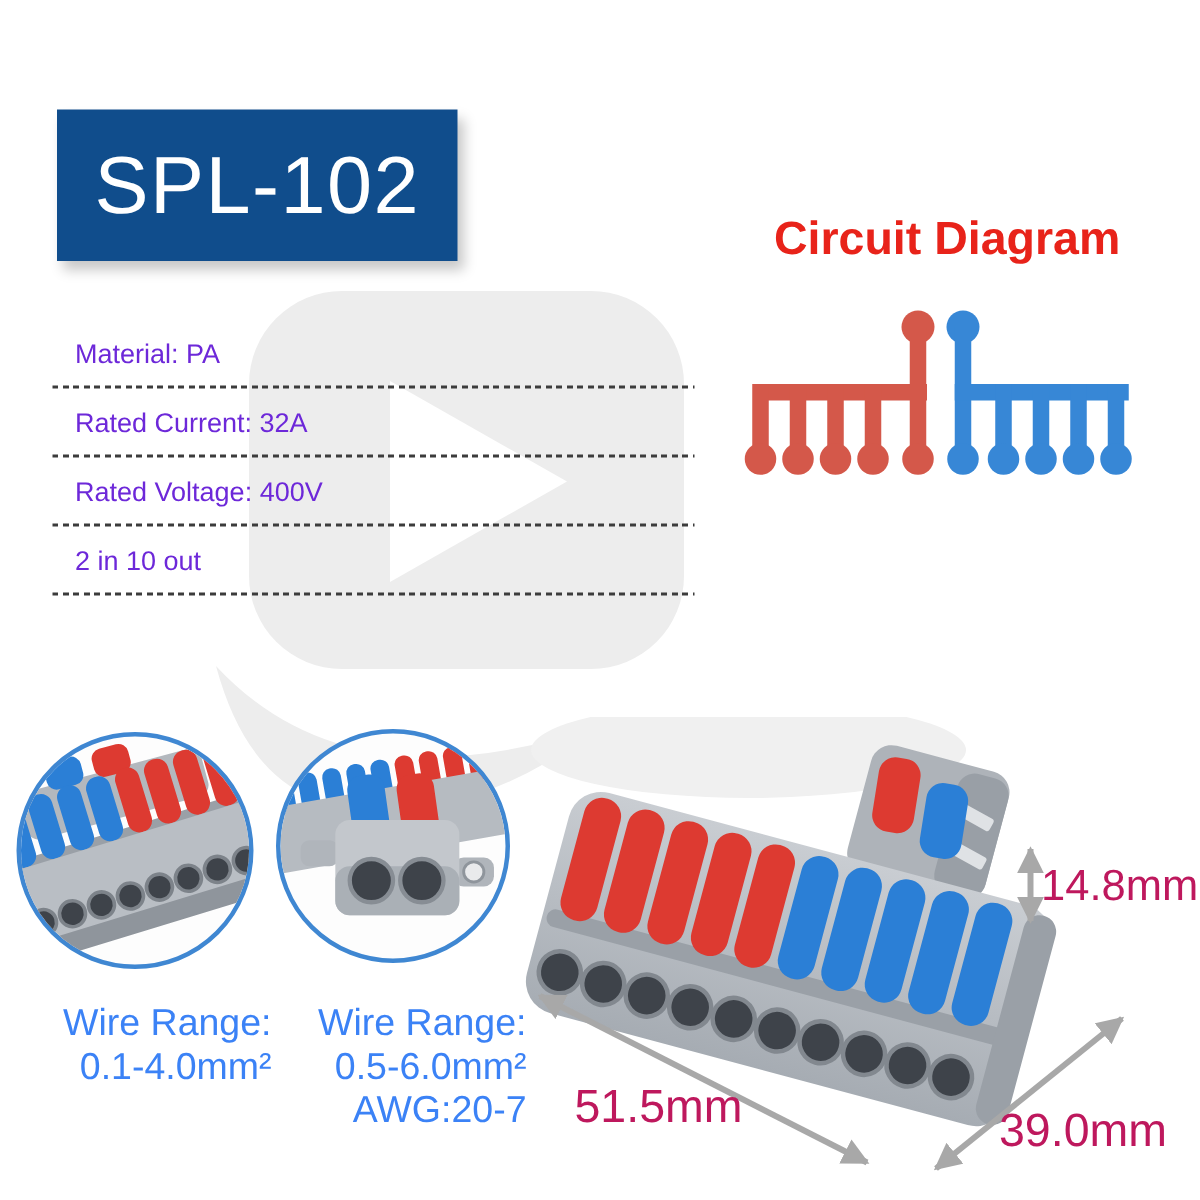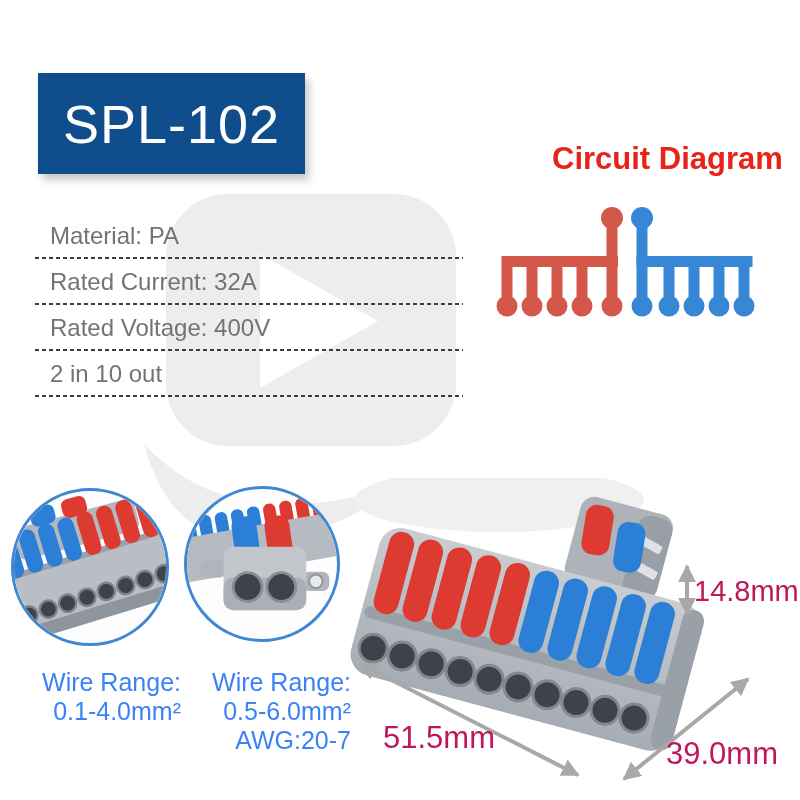--- a/index.html
+++ b/index.html
@@ -15,30 +15,30 @@
   .banner{
     left:38px;top:73px;width:267px;height:101px;z-index:3;
     background:var(--banner-blue,#104d8c);
     display:flex;align-items:center;justify-content:center;
     box-shadow:4px 6px 8px rgba(0,0,0,.22);
   }
   .banner span{color:#ffffff;font-size:54px;letter-spacing:1px;}
   
   .circuit-title{
     left:516px;top:141px;width:220px;z-index:3;text-align:center;
-    font-size:31px;font-weight:bold;color:var(--title-red,#e8231a);white-space:nowrap;margin-left:36px;
+    font-size:31px;font-weight:bold;color:var(--title-red,#e8231a);white-space:nowrap;
   }
   .circuit-svg{left:490px;top:198px;width:280px;height:125px;z-index:3;}
   .diag-red{fill:var(--diagram-red,#d4584a);}
   .diag-blue{fill:var(--diagram-blue,#3787d6);}
   
   .spec-list{left:35px;top:213px;width:428px;z-index:3;}
   .spec-row{
     position:relative;height:46px;display:flex;align-items:center;
-    padding-left:15px;font-size:24px;color:#737373;
+    padding-left:15px;font-size:18px;color:#6d28d9;
   }
   .spec-row::after{
     content:"";position:absolute;left:0;right:0;bottom:0;height:2px;
     background:repeating-linear-gradient(90deg,#3c3c3c 0 4px,transparent 4px 7px);
   }
   
   .inset{
     border-radius:50%;overflow:hidden;background:#fdfdfd;box-sizing:border-box;
     border:3px solid var(--inset-border,#3f87d2);z-index:2;
   }

